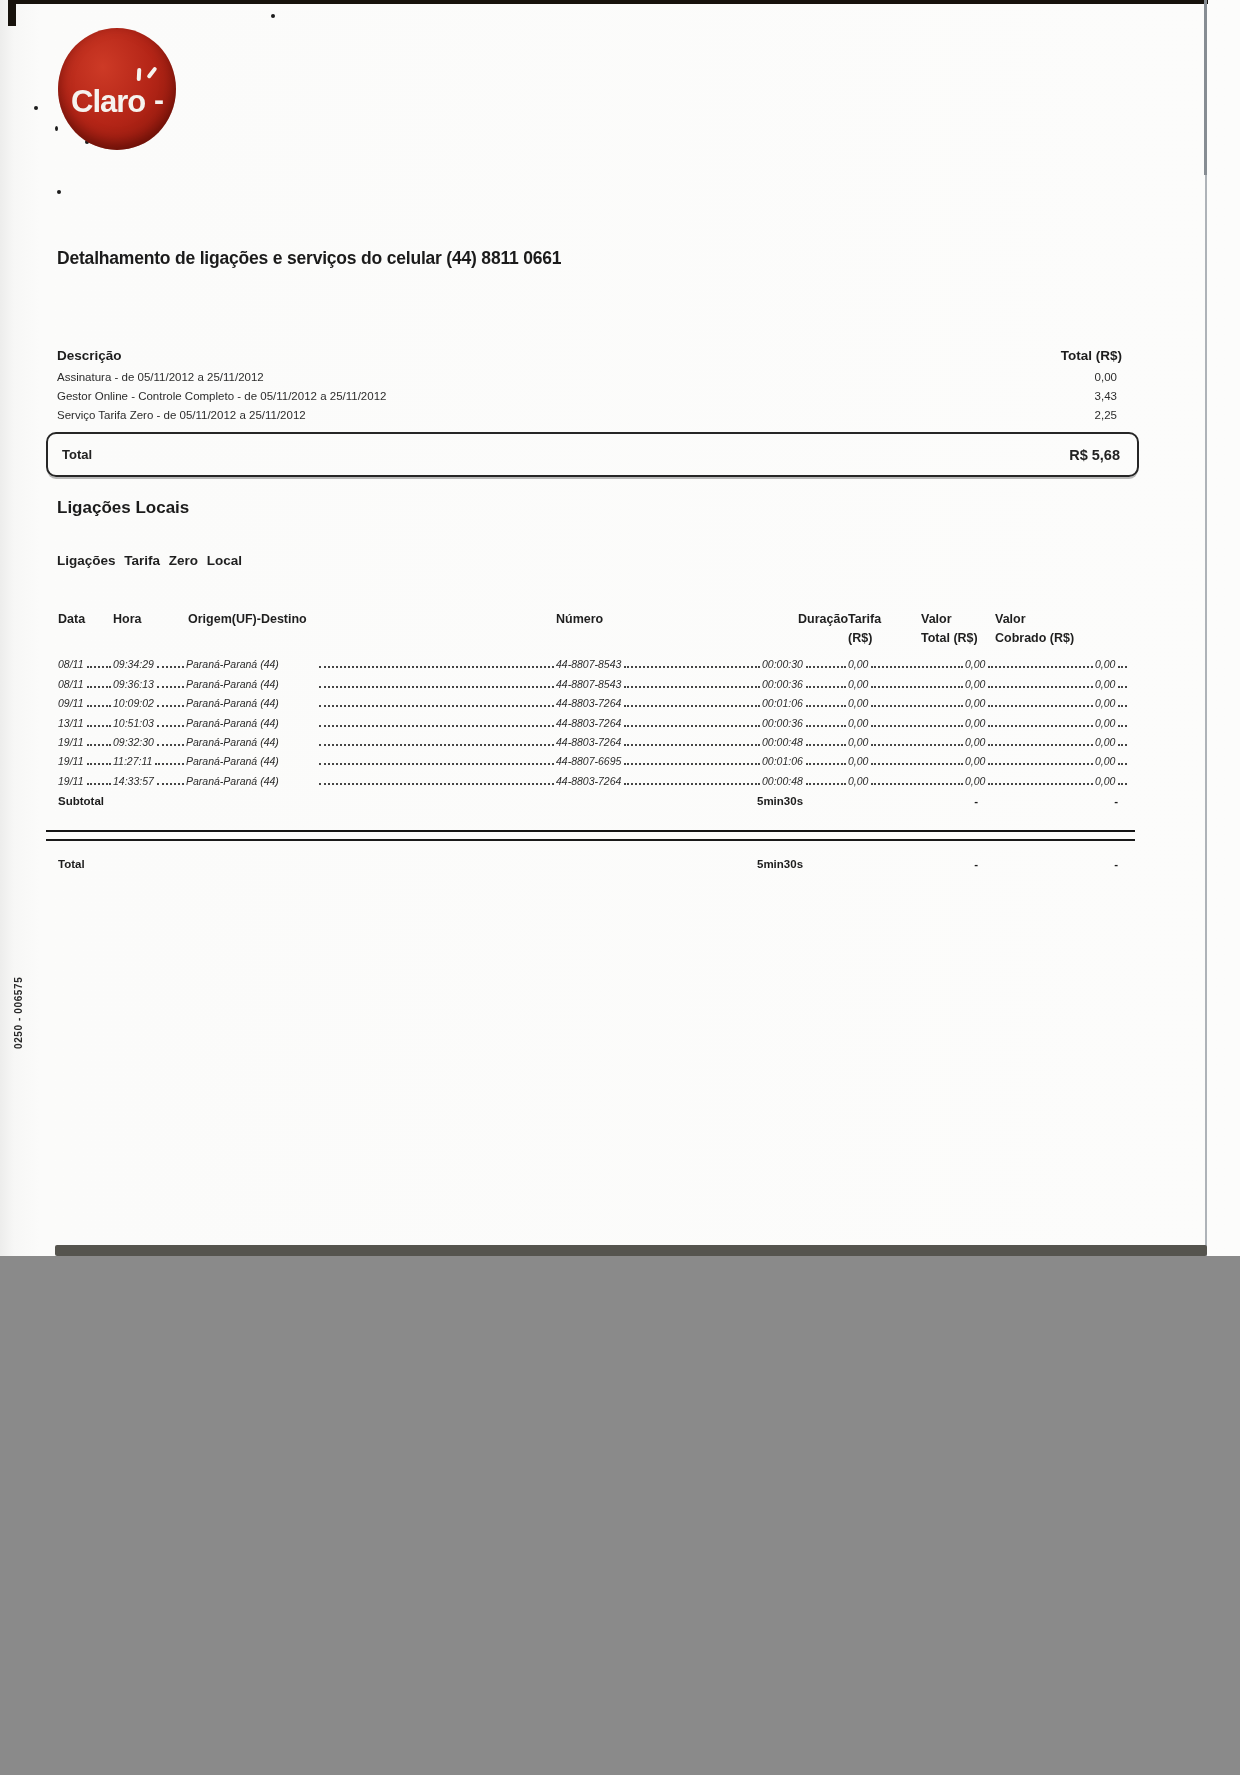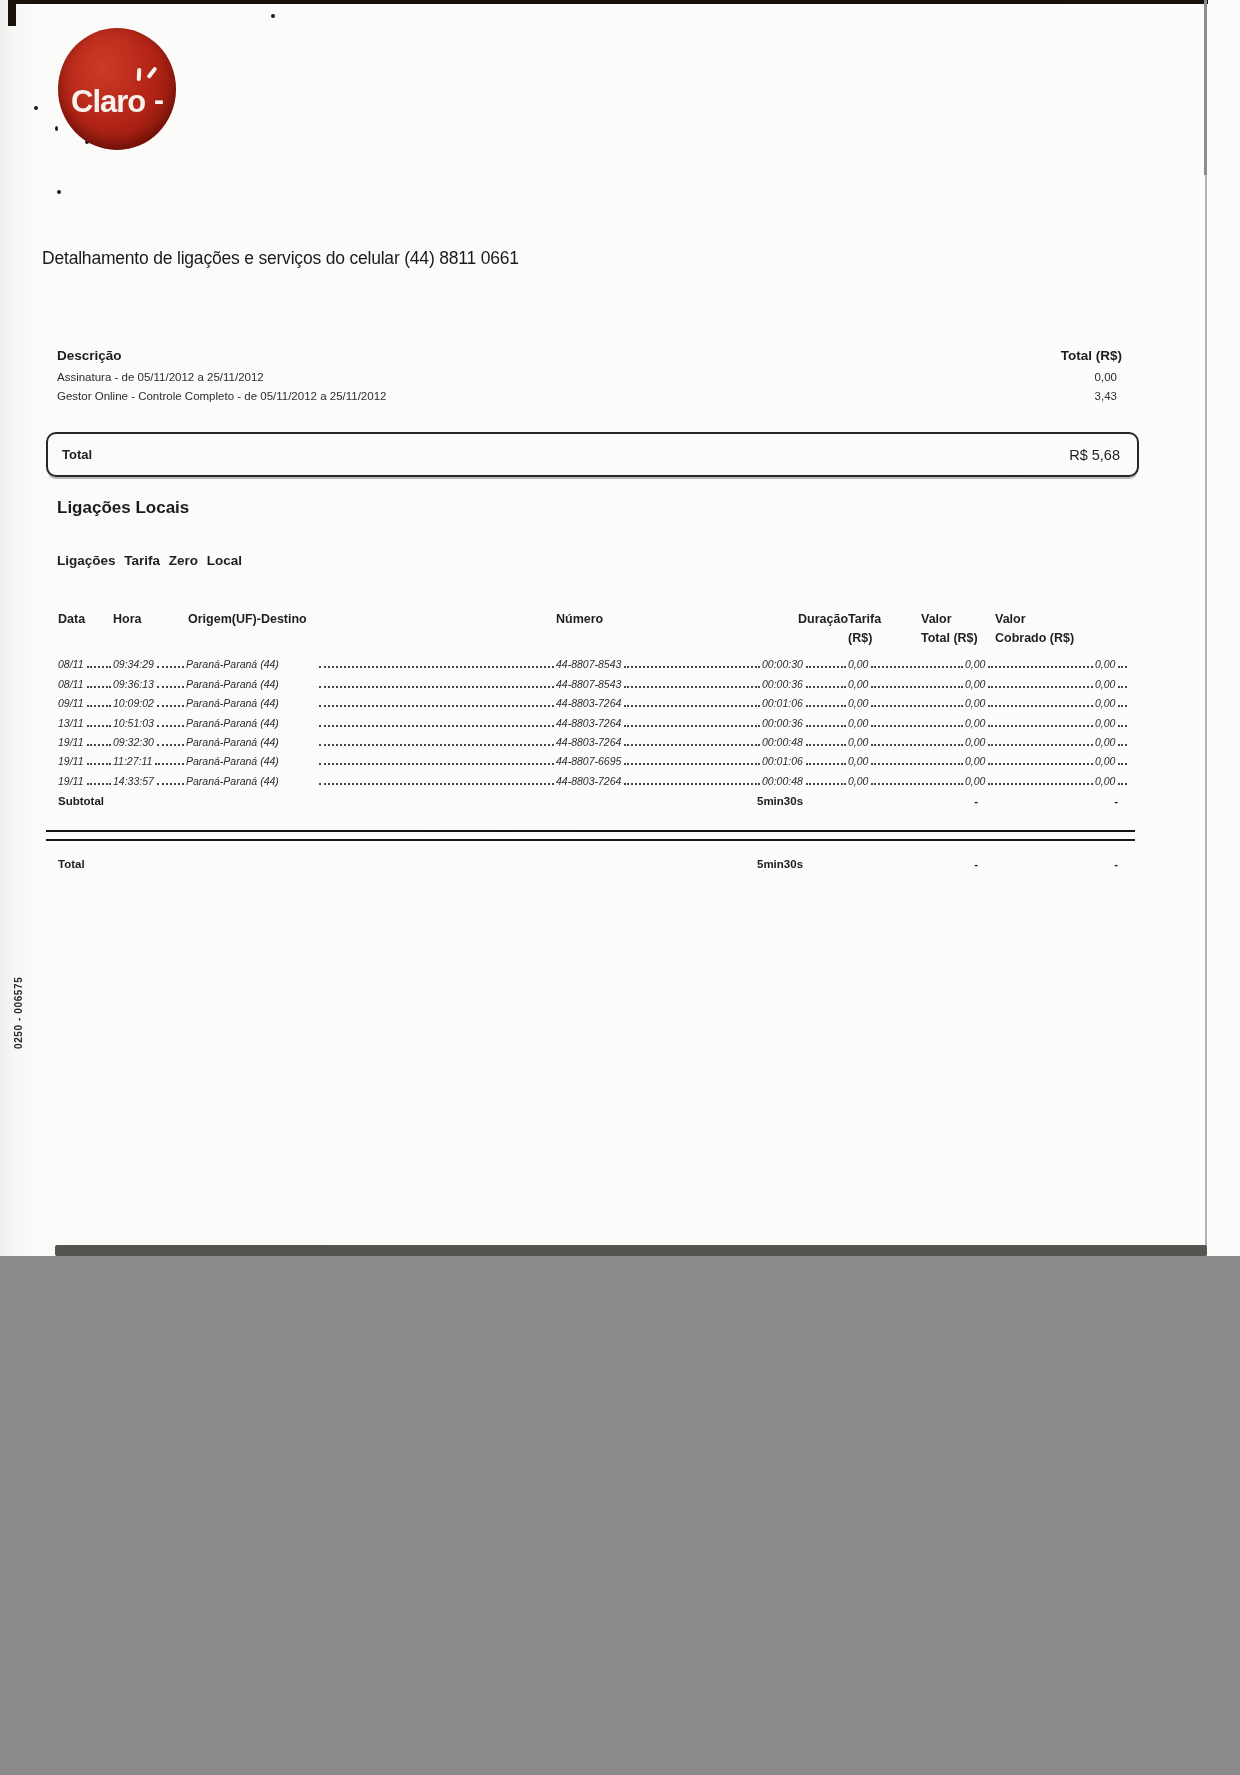--- a/index.html
+++ b/index.html
@@ -19,28 +19,28 @@
   
   .logo{position:absolute;left:58px;top:28px;width:118px;height:122px;border-radius:50%;
     background:radial-gradient(ellipse at 38% 32%,#cd3a26 0%,#b42517 48%,#8d180c 88%,#7a130a 100%);
     box-shadow:inset 0 -6px 14px rgba(60,5,0,.55);}
   .logo-text{position:absolute;left:13px;top:56px;color:#f6f3ef;font-size:31px;font-weight:bold;letter-spacing:-1px;}
   .logo-dash{position:absolute;left:96px;top:55px;color:#f6f3ef;font-size:30px;font-weight:bold;}
   .ray{position:absolute;background:#f6f3ef;width:3.5px;height:13px;border-radius:2px;}
   .ray1{left:79px;top:40px;transform:rotate(3deg);}
   .ray2{left:92px;top:38px;transform:rotate(38deg);}
   
-  .title{position:absolute;left:42px;top:248px;font-size:17.5px;font-weight:normal;color:#1b1b1b;letter-spacing:-0.2px;}
+  .title{position:absolute;left:57px;top:248px;font-size:17.5px;font-weight:bold;color:#1b1b1b;letter-spacing:-0.2px;}
   
   .round-box{position:absolute;left:46px;width:1089px;border:2.5px solid #262626;border-radius:10px;background:transparent;box-shadow:0 3px 0 -1px rgba(60,60,60,.35);}
   .box-mensal{top:300px;height:33px;display:flex;align-items:center;}
   .box-mensal .box-label{font-size:15px;font-weight:bold;padding-left:12px;color:#161616;}
   .box-total{top:432px;height:41px;display:flex;align-items:center;justify-content:space-between;}
   .box-total .t-label{font-size:13px;font-weight:bold;padding-left:14px;}
-  .box-total .t-value{font-size:14.5px;font-weight:normal;padding-right:17px;}
+  .box-total .t-value{font-size:14.5px;font-weight:bold;padding-right:17px;}
   
   .m-head{position:absolute;left:57px;top:348px;width:1065px;display:flex;justify-content:space-between;font-size:13.5px;font-weight:bold;color:#1d1d1d;}
   .m-items{position:absolute;left:57px;top:371px;width:1060px;}
   .m-row{display:flex;justify-content:space-between;font-size:11.5px;color:#2c2c2c;height:19px;}
   
   .h-locais{position:absolute;left:57px;top:498px;font-size:17px;font-weight:bold;color:#1b1b1b;}
   .h-tarifa{position:absolute;left:57px;top:553px;font-size:13.5px;font-weight:bold;color:#1f1f1f;word-spacing:5px;}
   
   .th{position:absolute;font-size:12.5px;font-weight:bold;color:#1f1f1f;white-space:nowrap;}
   
@@ -104,20 +104,24 @@
 
   <div class="m-items">
     <div class="m-row">
       <span>Assinatura - de 05/11/2012 a 25/11/2012</span>
       <span>0,00</span>
     </div>
     <div class="m-row">
       <span>Gestor Online - Controle Completo - de 05/11/2012 a 25/11/2012</span>
       <span>3,43</span>
     </div>
+    <div class="m-row">
+      <span>Serviço Tarifa Zero - de 05/11/2012 a 25/11/2012</span>
+      <span>2,25</span>
+    </div>
   </div>
 
   <div class="round-box box-total">
     <span class="t-label">Total</span>
     <span class="t-value">R$ 5,68</span>
   </div>
 
   <div class="h-locais">Ligações Locais</div>
   <div class="h-tarifa">Ligações Tarifa Zero Local</div>
 

